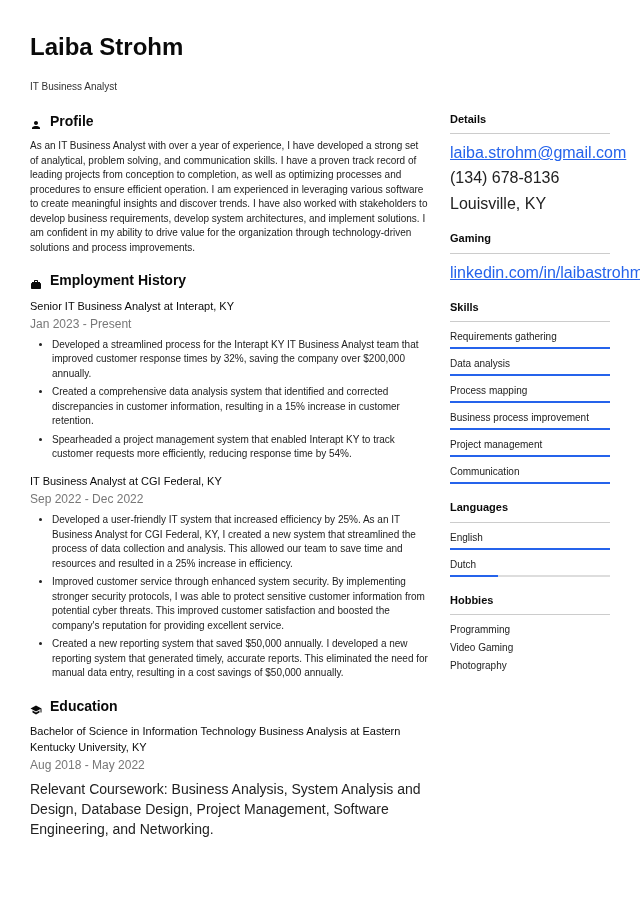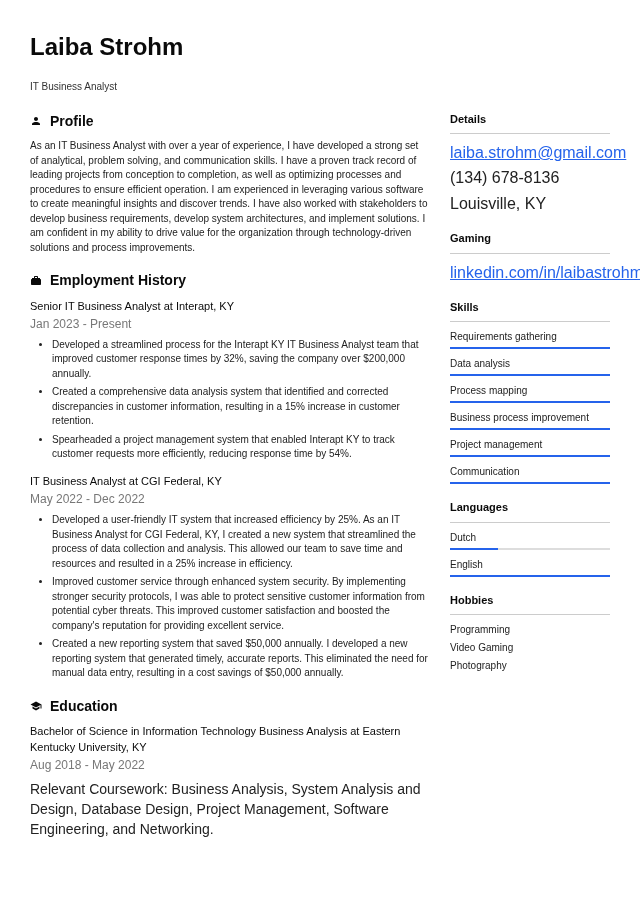--- a/index.html
+++ b/index.html
@@ -4,21 +4,21 @@
 <style>
 *{box-sizing:border-box;margin:0;padding:0}
 body{font-family:-apple-system,BlinkMacSystemFont,"Segoe UI",Arial,sans-serif;background:#fff;width:640px;height:905px;color:#1a1a1a;font-size:10px;line-height:1.4;padding:30px 30px 20px 30px}
 .header{margin-bottom:18px}
 .name{font-size:24px;font-weight:700;color:#0a0a0a}
 .title{font-size:10px;color:#333;margin-top:16px}
 .body{display:flex;gap:22px}
 .main{flex:1}
 .sidebar{width:160px}
 .section{margin-bottom:16px}
-.section-header{display:flex;align-items:center;gap:8px;margin-bottom:8px}
+.section-header{display:flex;align-items:flex-end;gap:8px;margin-bottom:8px}
 .section-header .icon{width:12px;height:12px;flex-shrink:0}
 .section-title{font-size:14px;font-weight:700;color:#0a0a0a}
 .profile-text{font-size:10px;color:#222;line-height:1.45}
 .job{margin-bottom:12px}
 .job-title{font-size:11px;font-weight:400;color:#0a0a0a}
 .job-dates{font-size:12px;color:#777;margin:2px 0 5px 0}
 ul{list-style:disc;padding-left:22px}
 li{font-size:10px;color:#222;line-height:1.45;margin-bottom:4px}
 .edu-desc{font-size:14px;color:#222;line-height:1.45}
 .side-section{margin-bottom:16px}
@@ -66,21 +66,21 @@
             <div class="job-title">Senior IT Business Analyst at Interapt, KY</div>
             <div class="job-dates">Jan 2023 - Present</div>
             <ul>
               <li>Developed a streamlined process for the Interapt KY IT Business Analyst team that improved customer response times by 32%, saving the company over $200,000 annually.</li>
               <li>Created a comprehensive data analysis system that identified and corrected discrepancies in customer information, resulting in a 15% increase in customer retention.</li>
               <li>Spearheaded a project management system that enabled Interapt KY to track customer requests more efficiently, reducing response time by 54%.</li>
             </ul>
           </div>
           <div class="job">
             <div class="job-title">IT Business Analyst at CGI Federal, KY</div>
-            <div class="job-dates">May 2022 - Dec 2022</div>
+            <div class="job-dates">Sep 2022 - Dec 2022</div>
             <ul>
               <li>Developed a user-friendly IT system that increased efficiency by 25%. As an IT Business Analyst for CGI Federal, KY, I created a new system that streamlined the process of data collection and analysis. This allowed our team to save time and resources and resulted in a 25% increase in efficiency.</li>
               <li>Improved customer service through enhanced system security. By implementing stronger security protocols, I was able to protect sensitive customer information from potential cyber threats. This improved customer satisfaction and boosted the company's reputation for providing excellent service.</li>
               <li>Created a new reporting system that saved $50,000 annually. I developed a new reporting system that generated timely, accurate reports. This eliminated the need for manual data entry, resulting in a cost savings of $50,000 annually.</li>
             </ul>
           </div>
         </div>
     </div>
 
     <div class="section">
@@ -154,29 +154,29 @@
             </div>
           </div>
         </div>
     </div>
 
     <div class="side-section">
       <div class="side-title">Languages</div>
       <hr class="side-hr">
       <div id="languages">
           <div class="skill">
+            <div class="skill-name">English</div>
+            <div class="bar">
+              <div class="bar-fill" style="width: 100%;"></div>
+            </div>
+          </div>
+          <div class="skill">
             <div class="skill-name">Dutch</div>
             <div class="bar">
               <div class="bar-fill" style="width: 30%;"></div>
-            </div>
-          </div>
-          <div class="skill">
-            <div class="skill-name">English</div>
-            <div class="bar">
-              <div class="bar-fill" style="width: 100%;"></div>
             </div>
           </div>
         </div>
     </div>
 
     <div class="side-section">
       <div class="side-title">Hobbies</div>
       <hr class="side-hr">
       <div id="hobbies">
           <div class="hobby">Programming</div>

